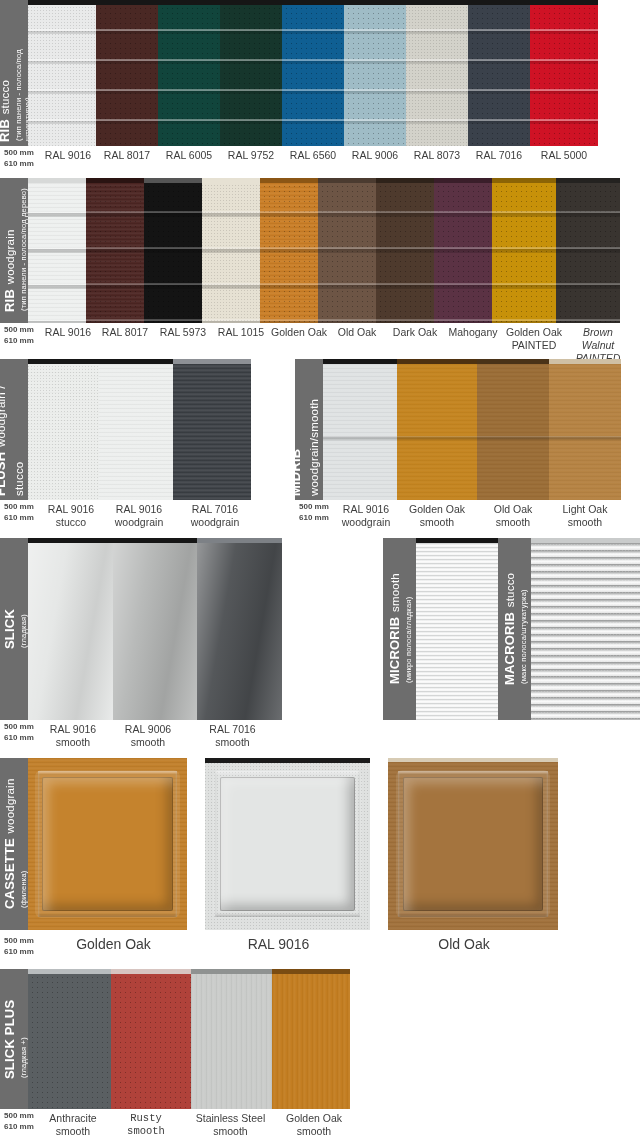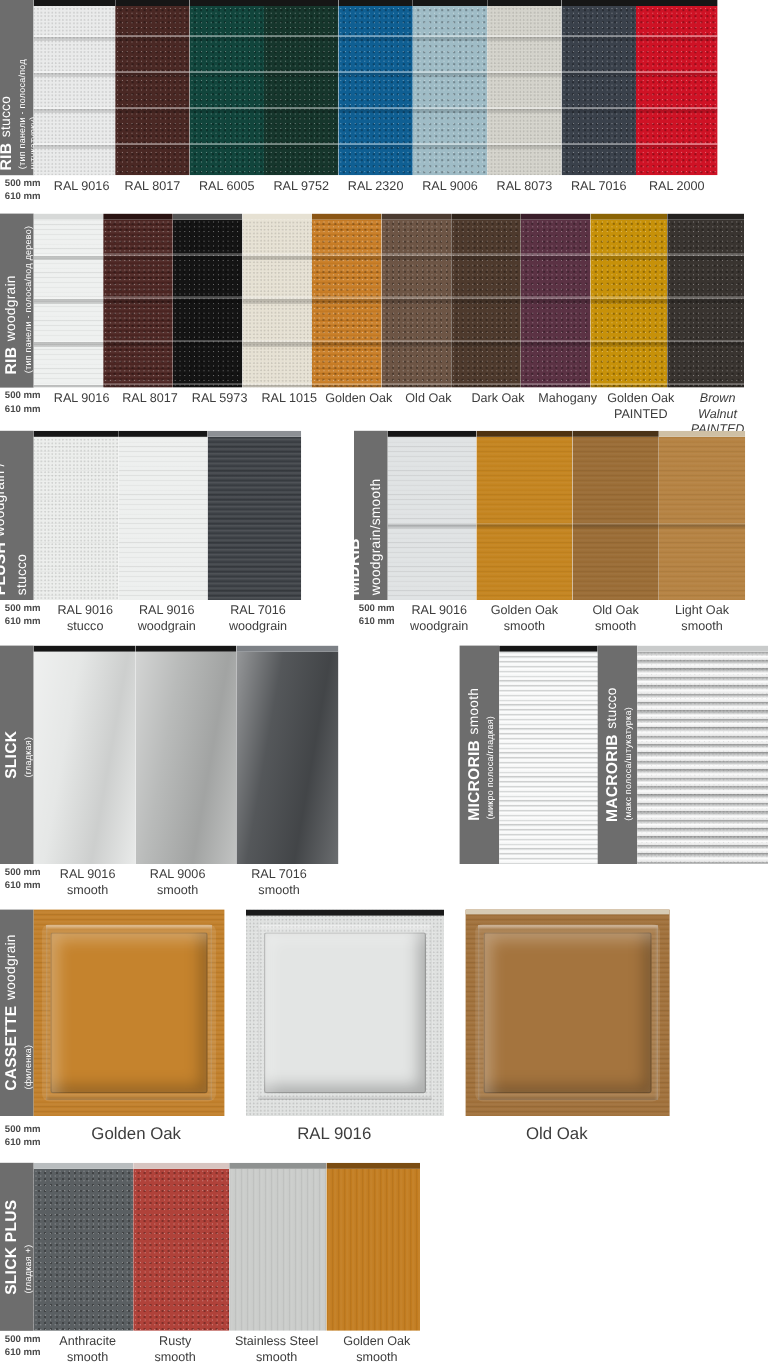--- a/index.html
+++ b/index.html
@@ -218,25 +218,25 @@
   </div>
   <div class="captions" style="height:26px;">
     <div class="dim" style="width:40px;">
       <div>500 mm</div>
       <div>610 mm</div>
     </div>
     <div class="cap" style="width:56px;">RAL 9016</div>
     <div class="cap" style="width:62px;">RAL 8017</div>
     <div class="cap" style="width:62px;">RAL 6005</div>
     <div class="cap" style="width:62px;">RAL 9752</div>
-    <div class="cap" style="width:62px;">RAL 2320</div>
+    <div class="cap" style="width:62px;">RAL 6560</div>
     <div class="cap" style="width:62px;">RAL 9006</div>
     <div class="cap" style="width:62px;">RAL 8073</div>
     <div class="cap" style="width:62px;">RAL 7016</div>
-    <div class="cap" style="width:68px;">RAL 2000</div>
+    <div class="cap" style="width:68px;">RAL 5000</div>
   </div>
 </div>
 
 <div class="gapdiv"></div>
 
 <div class="row">
   <div class="band" style="height:145px;">
     <div class="sidebar" style="width:28px;">
       <div>
         <span class="main">RIB</span>
@@ -599,20 +599,20 @@
       </div>
     </div>
   </div>
   <div class="captions" style="height:32px;">
     <div class="dim" style="width:40px;">
       <div>500 mm</div>
       <div>610 mm</div>
     </div>
     <div class="cap" style="width:66px;">Anthracite
 smooth</div>
-    <div class="cap" style="width:80px;">Rusty
+    <div class="cap" style="width:80px;font-family:Liberation Mono, monospace;">Rusty
 smooth</div>
     <div class="cap" style="width:89px;">Stainless Steel
 smooth</div>
     <div class="cap" style="width:78px;">Golden Oak
 smooth</div>
   </div>
 </div>
 
 </body></html>

